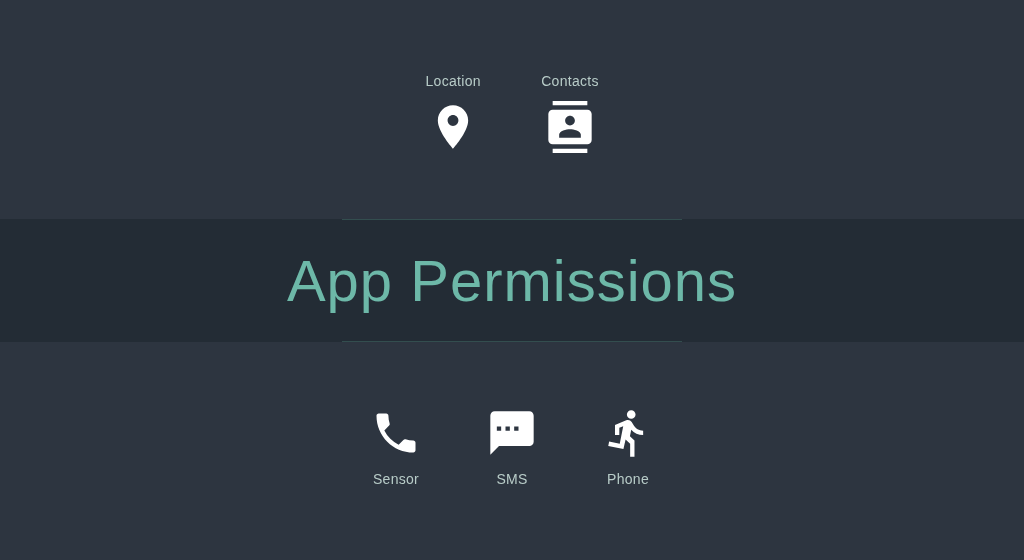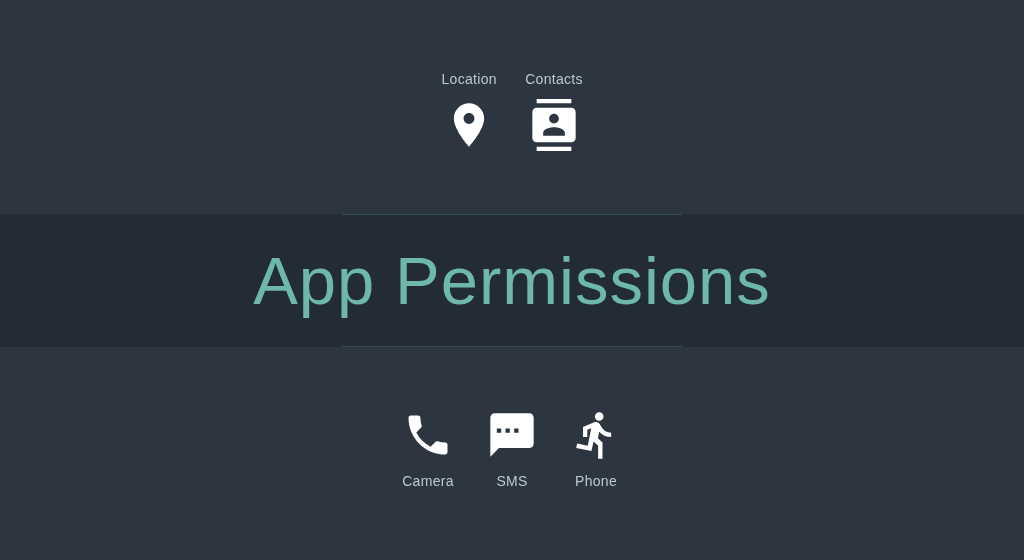--- a/index.html
+++ b/index.html
@@ -58,21 +58,21 @@
       flex: 1;
       display: flex;
       align-items: center;
       justify-content: center;
       background: #2d3540;
       padding: 10px 0 20px 0;
     }
 
     .permissions-grid {
       display: flex;
-      gap: 28px;
+      gap: 60px;
       align-items: center;
       justify-content: center;
     }
 
     .permission-item {
       display: flex;
       flex-direction: column;
       align-items: center;
       gap: 10px;
       color: #c8d8d5;
@@ -89,21 +89,21 @@
       font-size: 46px;
       color: #ffffff;
       display: flex;
       align-items: center;
       justify-content: center;
       width: 56px;
       height: 56px;
     }
 
     .main-title {
-      font-size: 67px;
+      font-size: 58px;
       font-weight: 300;
       color: #6db8a8;
       letter-spacing: 1px;
       text-align: right;
     }
 
     
     .icon-svg {
       width: 52px;
       height: 52px;
@@ -145,21 +145,21 @@
 
 <div class="bottom-section">
   <div class="permissions-grid">
 
     <div class="permission-item">
       <div class="permission-icon">
         <svg class="icon-svg" viewBox="0 0 24 24" xmlns="http://www.w3.org/2000/svg">
           <path d="M6.62 10.79c1.44 2.83 3.76 5.14 6.59 6.59l2.2-2.2c.27-.27.67-.36 1.02-.24 1.12.37 2.33.57 3.57.57.55 0 1 .45 1 1V20c0 .55-.45 1-1 1-9.39 0-17-7.61-17-17 0-.55.45-1 1-1h3.5c.55 0 1 .45 1 1 0 1.25.2 2.45.57 3.57.11.35.03.74-.25 1.02l-2.2 2.2z"></path>
         </svg>
       </div>
-      <div class="permission-label">Camera</div>
+      <div class="permission-label">Sensor</div>
     </div>
 
     <div class="permission-item">
       <div class="permission-icon">
         <svg class="icon-svg" viewBox="0 0 24 24" xmlns="http://www.w3.org/2000/svg">
           <path d="M20 2H4c-1.1 0-2 .9-2 2v18l4-4h14c1.1 0 2-.9 2-2V4c0-1.1-.9-2-2-2zM7 11H5V9h2v2zm4 0H9V9h2v2zm4 0h-2V9h2v2z"></path>
         </svg>
       </div>
       <div class="permission-label">SMS</div>
     </div>

